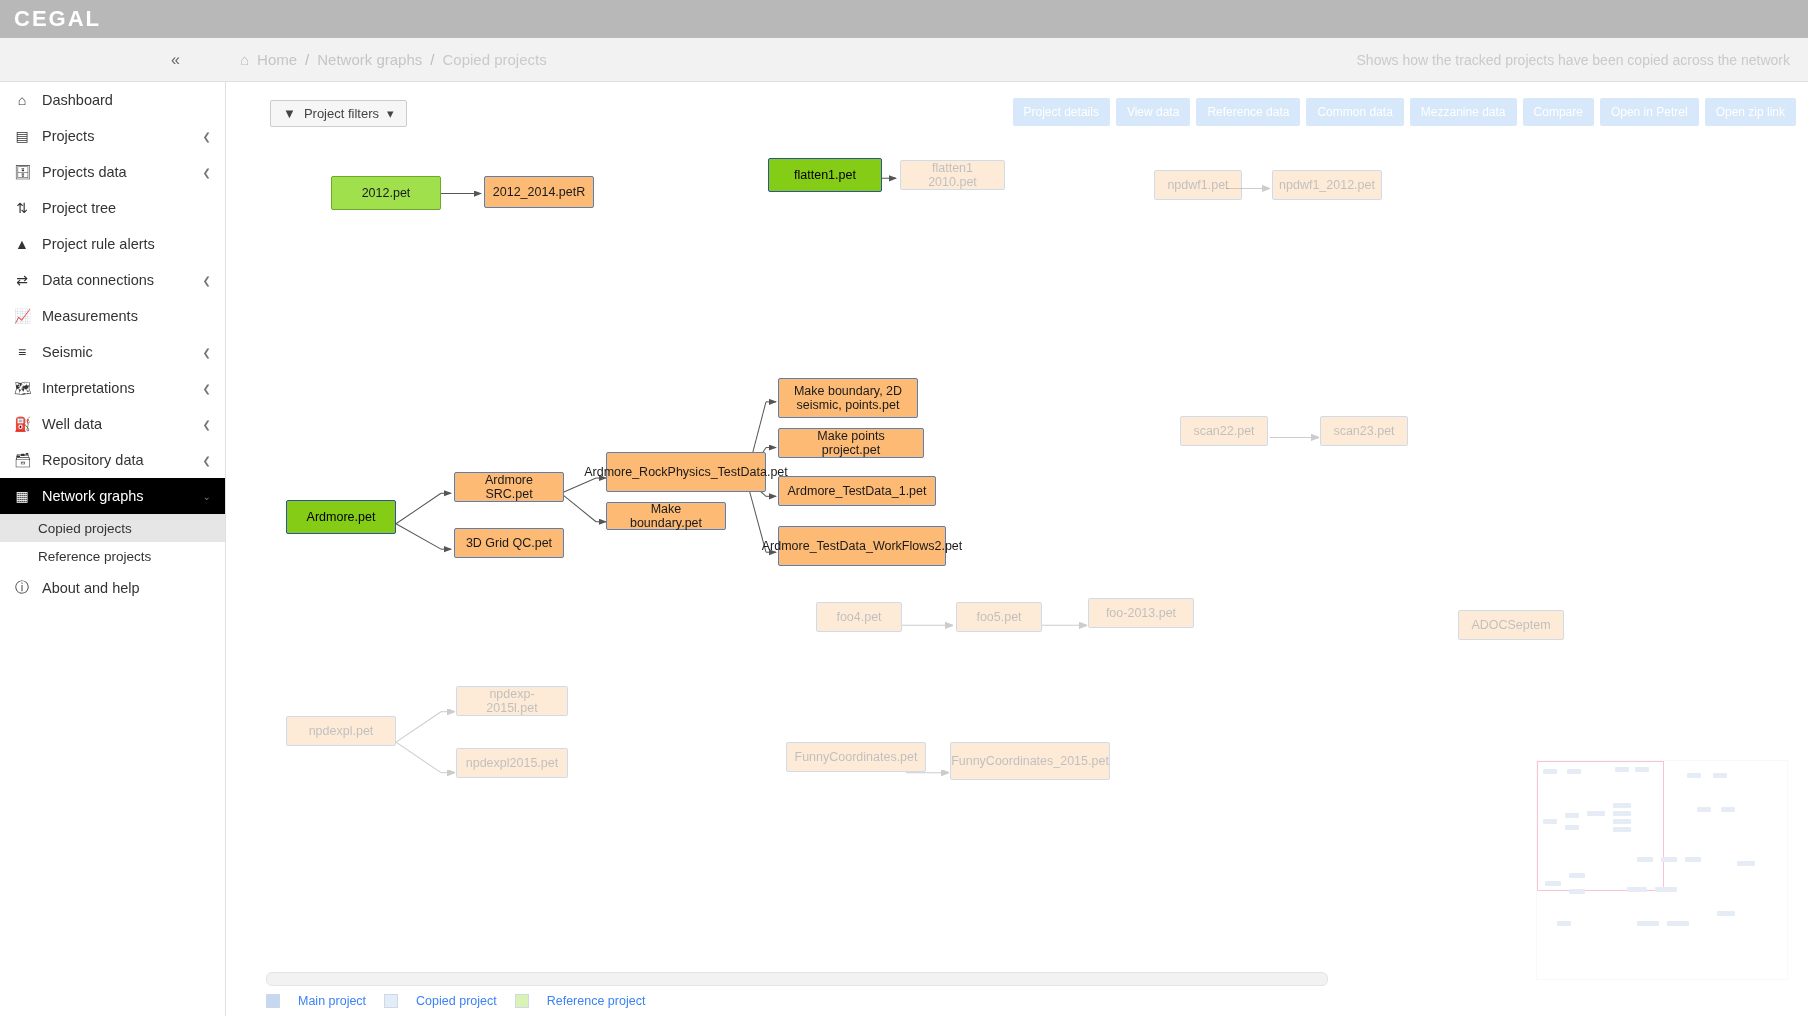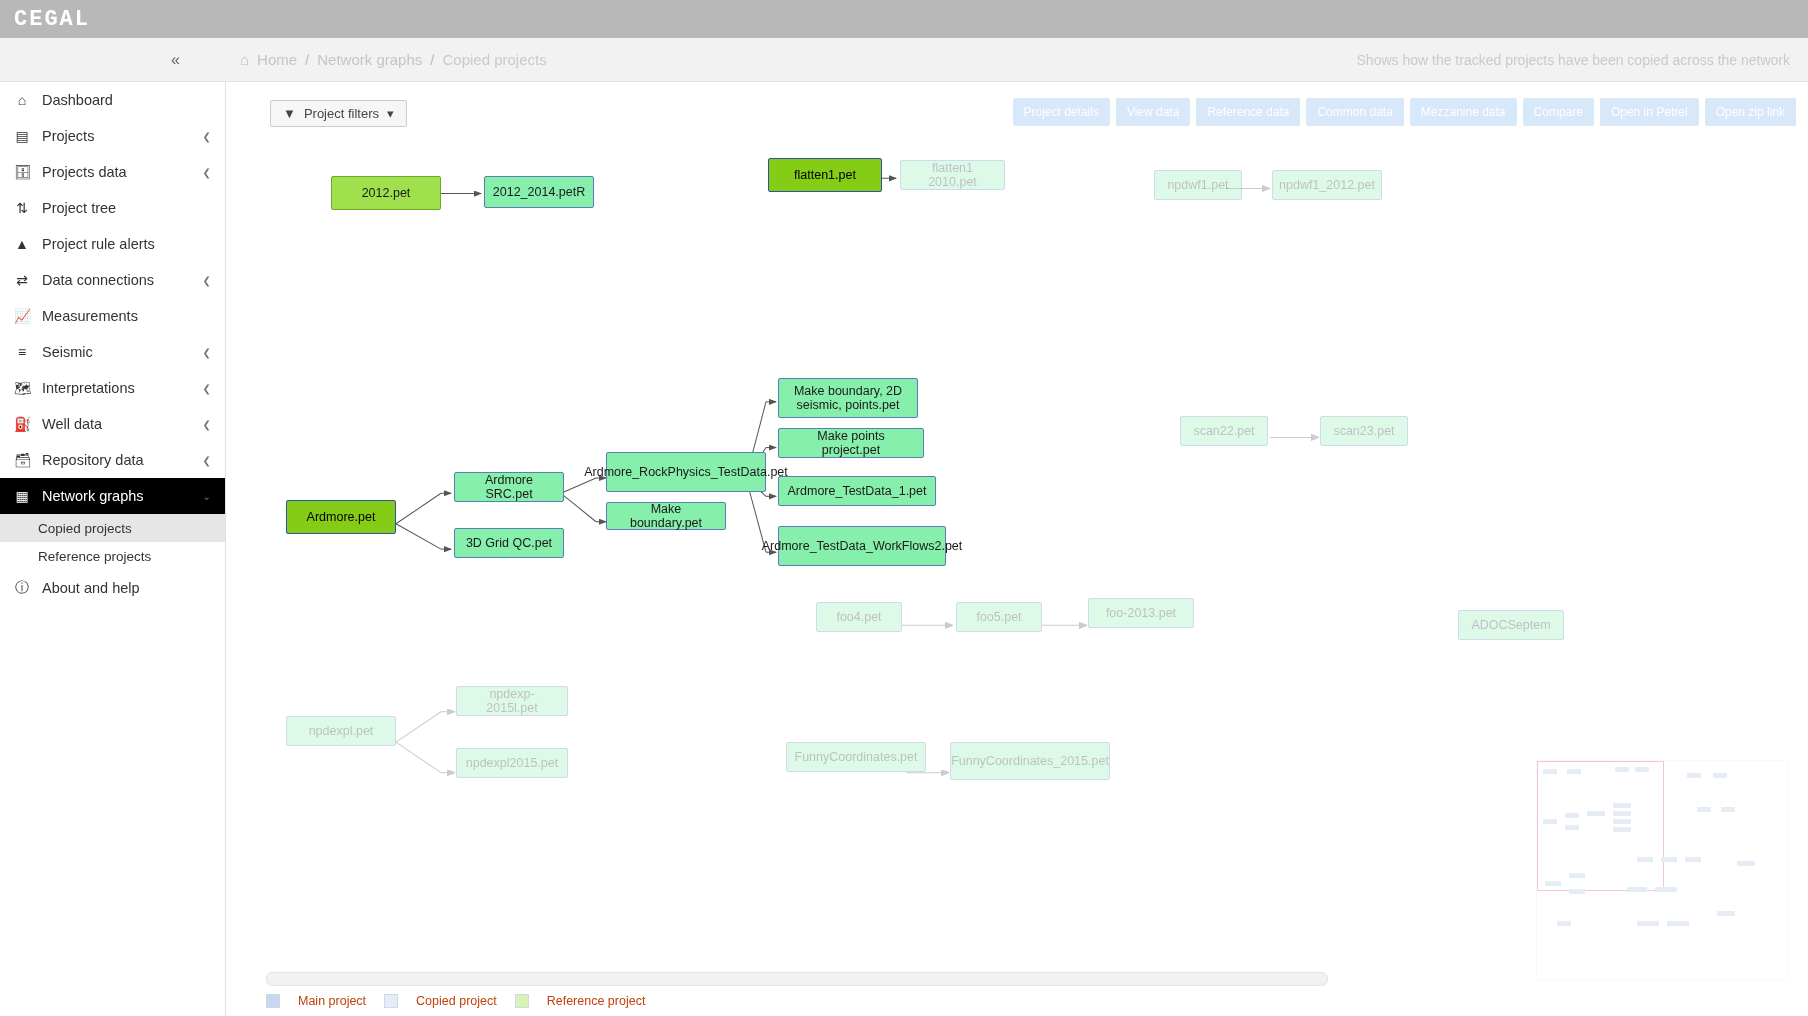--- a/index.html
+++ b/index.html
@@ -1,20 +1,20 @@
 <!DOCTYPE html>
 <html><head>
 <meta charset="utf-8">
 <style>
 * { margin:0; padding:0; box-sizing:border-box; font-family:Arial,Helvetica,sans-serif; }
 html,body { width:1808px; height:1016px; background:#fff; overflow:hidden; }
 
 
 .topbar { position:absolute; top:0; left:0; right:0; height:38px; background:#b8b8b8; color:#fff; display:flex; align-items:center; padding:0 10px 0 14px; }
-.logo { font-size:22px; font-weight:bold; letter-spacing:2px;font-family:Liberation Mono, monospace; }
+.logo { font-size:22px; font-weight:bold; letter-spacing:2px; }
 .topbar-right { margin-left:auto; display:flex; align-items:center; gap:20px; font-size:15px; }
 .workspace-select { background:#e8e8e8; color:#999; padding:6px 60px 6px 12px; border:1px solid #ccc; border-radius:2px; font-size:15px; position:relative; }
 .workspace-select::after { content:"▾"; position:absolute; right:8px; color:#bbb; }
 
 
 .crumbrow { position:absolute; top:38px; left:0; right:0; height:44px; background:#f2f2f2; border-bottom:1px solid #e0e0e0; display:flex; align-items:center; }
 .collapse-btn { width:200px; text-align:right; padding-right:20px; color:#666; }
 .crumbs { color:#bbb; font-size:15px; display:flex; gap:8px; align-items:center; margin-left:40px; }
 .crumbs a { color:#c5c5c5; text-decoration:none; }
 .crumbs .cur { color:#cacaca; }
@@ -37,34 +37,34 @@
 
 .graph-toolbar { position:absolute; top:16px; right:12px; display:flex; gap:6px; z-index:10; opacity:0.35; }
 .graph-toolbar button { background:#8fbef1; border:none; color:#fff; font-size:12px; padding:7px 11px; border-radius:2px; cursor:pointer; }
 
 
 .filter-btn { position:absolute; top:18px; left:44px; background:#f6f6f6; border:1px solid #ccc; padding:5px 12px; font-size:13px; color:#444; cursor:pointer; display:flex; align-items:center; gap:8px; border-radius:2px; z-index:10; }
 
 
 .canvas { position:absolute; top:10px; left:40px; right:12px; bottom:30px; }
 
-.node { position:absolute; border:1px solid #5a7fb2; background:#86efac; color:#1a1a1a; font-size:12.5px; display:flex; align-items:center; justify-content:center; text-align:center; padding:4px 8px; border-radius:2px; }
+.node { position:absolute; border:1px solid #5a7fb2; background:#fdba74; color:#1a1a1a; font-size:12.5px; display:flex; align-items:center; justify-content:center; text-align:center; padding:4px 8px; border-radius:2px; }
 .node.main-p { background:#84cc16; border-color:#2b52a3; color:#000; }
 .node.ref-p { background:#9fe04c; border-color:#6fa62c; }
 .node.faded { opacity:0.28; }
 
 svg.edges { position:absolute; top:0; left:0; width:100%; height:100%; pointer-events:none; }
 svg.edges line, svg.edges polyline { stroke:#555; stroke-width:1; fill:none; }
 svg.edges .faded { stroke:#ccc; }
 svg.edges polygon { fill:#555; }
 svg.edges polygon.faded { fill:#ccc; }
 
 
 .scroll-h { position:absolute; bottom:30px; left:40px; right:480px; height:14px; background:#f2f2f2; border:1px solid #e4e4e4; border-radius:6px; }
-.legend { position:absolute; bottom:8px; left:40px; display:flex; gap:18px; font-size:12.5px; color:#c2410c; align-items:center; }
+.legend { position:absolute; bottom:8px; left:40px; display:flex; gap:18px; font-size:12.5px; color:#3b82f6; align-items:center; }
 .legend .sw { width:14px; height:14px; display:inline-block; border:1px solid #d0d8e8; }
 .legend .main-sw { background:#c6d7f2; }
 .legend .copy-sw { background:#e3ecf9; }
 .legend .ref-sw { background:#d9f3b5; }
 .minimap { position:absolute; right:20px; bottom:36px; width:252px; height:220px; border:1px solid #eee; opacity:0.35; }
 .minimap .view { position:absolute; border:1px solid #e58; left:0; top:0; width:127px; height:130px; }
 .minimap .mn { position:absolute; background:#b8cae5; border-radius:1px; }
 </style>
 </head>
 <body>

